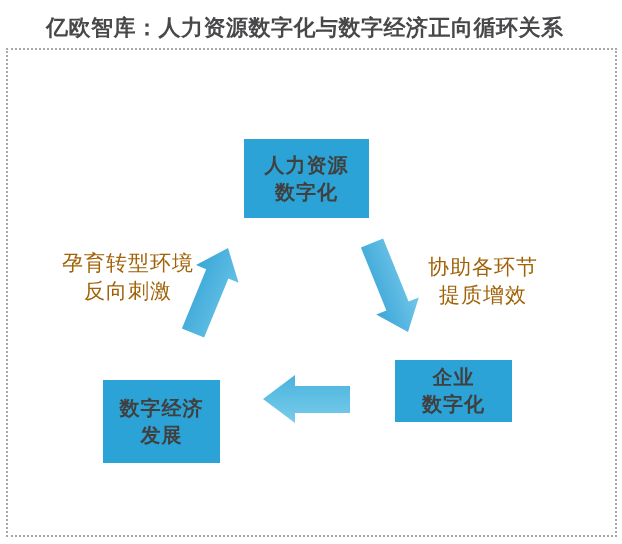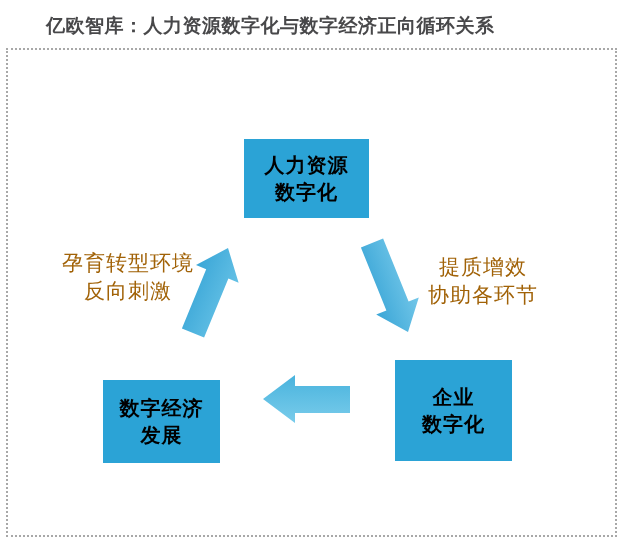--- a/index.html
+++ b/index.html
@@ -5,50 +5,50 @@
   html,body{margin:0;padding:0;background:#ffffff;}
   .screen{
     position:relative;
     width:622px;height:544px;
     background:#ffffff;
     font-family:"DejaVu Sans","Liberation Sans",sans-serif;
     overflow:hidden;
   }
   .title{
     position:absolute;left:46px;top:13px;
-    font-size:19px;font-weight:bold;color:#48484a;
+    font-size:22px;font-weight:bold;color:#48484a;
     letter-spacing:0.5px;white-space:nowrap;
   }
   .panel{
     position:absolute;left:6px;top:48px;
     width:611px;height:489px;
     box-sizing:border-box;
     border:2px dotted #a8a8a8;
     background:#ffffff;
   }
   .arrow-layer{
     position:absolute;left:0;top:0;width:622px;height:544px;
     pointer-events:none;
   }
   .node{
     position:absolute;
     background:#2ba3d6;
-    color:#000000;
+    color:#404040;
     font-weight:bold;
     font-size:20px;
     line-height:27px;
     letter-spacing:1px;
     display:flex;flex-direction:column;
     align-items:center;justify-content:center;
     text-align:center;
   }
   .node span{display:block;}
   .node-hr{left:244px;top:139px;width:125px;height:79px;}
   .node-economy{left:103px;top:360px;width:117px;height:83px;margin-top:20px;}
-  .node-enterprise{left:395px;top:360px;width:117px;height:101px;}
+  .node-enterprise{left:395px;top:360px;width:117px;height:62px;}
   .edge-label{
     position:absolute;
     color:#a16207;
     font-size:21px;
     line-height:28px;
     letter-spacing:1px;
     text-align:center;
   }
   .edge-label span{display:block;}
   .label-economy-to-hr{left:38px;top:249px;width:180px;}
@@ -101,18 +101,18 @@
     <span>企业</span>
     <span>数字化</span>
   </div>
 
   <div class="edge-label label-economy-to-hr">
     <span>孕育转型环境</span>
     <span>反向刺激</span>
   </div>
 
   <div class="edge-label label-hr-to-enterprise">
+    <span>协助各环节</span>
     <span>提质增效</span>
-    <span>协助各环节</span>
   </div>
 
 
 </div>
 
 </body></html>

